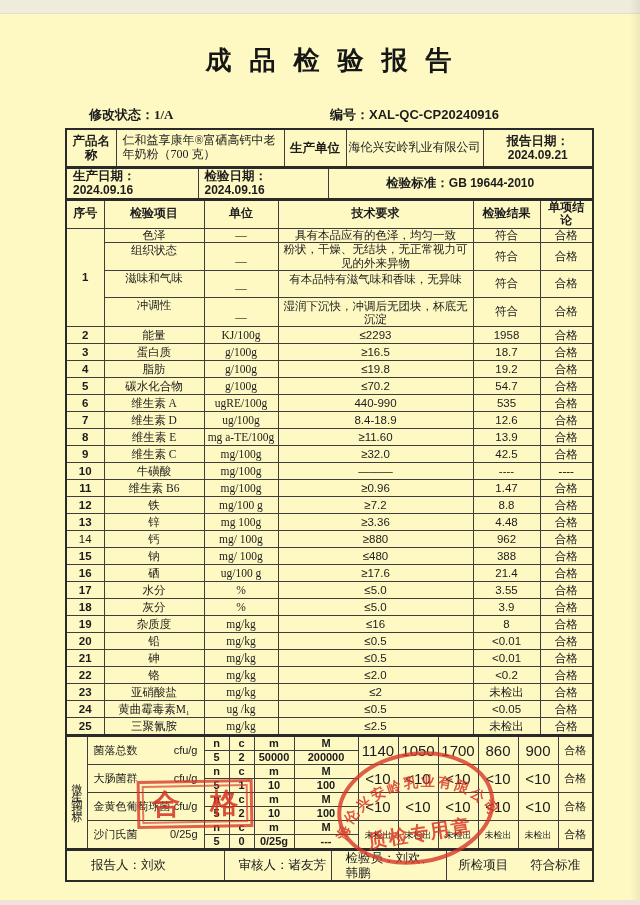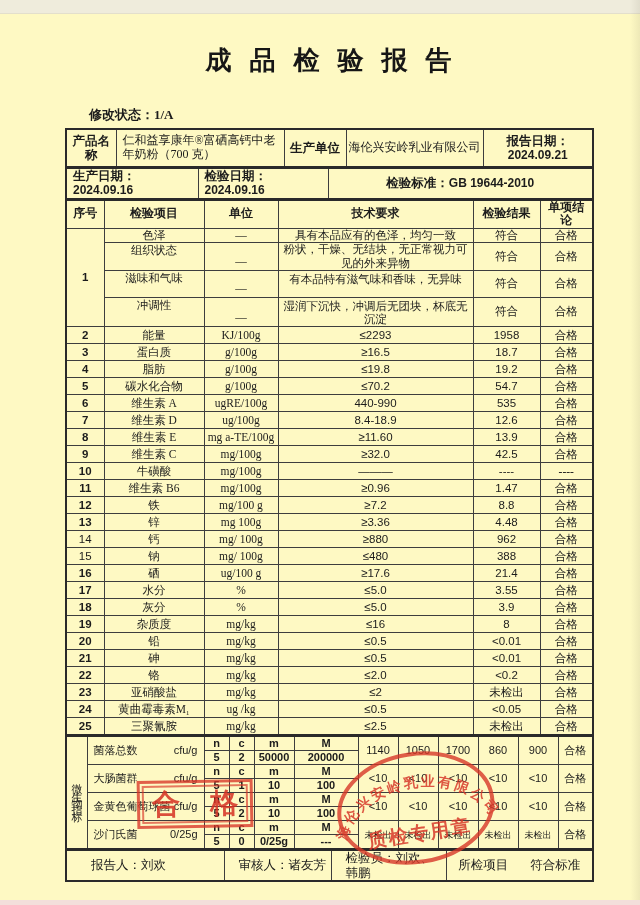--- a/index.html
+++ b/index.html
@@ -34,21 +34,21 @@
   .sens-unit{vertical-align:bottom;padding-bottom:2px;}
   .std-row td{height:16px;}
   .req-text{font-size:11.5px;}
 
   
   .micro td{font-size:11px;height:13px;}
   .micro-group{writing-mode:vertical-rl;text-orientation:upright;letter-spacing:7px;font-size:12px;padding:4px 0;}
   .micro-item{font-size:11px;}
   .micro-item .mi{display:flex;justify-content:space-between;padding:0 4px;}
   .micro td.numcell{font-family:"Liberation Sans",sans-serif;font-weight:bold;font-size:11px;}
-  .micro .resultcell{font-family:"Liberation Sans",sans-serif;font-size:11px;}
+  .micro .resultcell{font-family:"Liberation Sans",sans-serif;font-size:15px;}
   .micro .ndcell{font-size:9px;}
 
   
   .footer td{height:20px;font-size:12.5px;text-align:left;}
   .footer .c1{padding-left:24px;}
   .footer .c2,.footer .c3{padding-left:14px;}
   .footer .c4{text-align:center;}
   .footer .gap{display:inline-block;width:22px;}
 
   
@@ -61,20 +61,21 @@
 <body>
 
 <div class="scan">
   <div class="edge-r"></div>
   <div class="content">
 
     <div class="title">成品检验报告</div>
 
     <div class="meta">
       <span>修改状态：1/A</span>
+      <span class="doc-no"><span>编号：</span><span class="sans">XAL-QC-CP20240916</span></span>
     </div>
 
     <table class="info boxed">
       <colgroup>
           <col style="width:50px">
           <col style="width:168px">
           <col style="width:62px">
           <col style="width:137px">
           <col style="width:110px">
         </colgroup>
@@ -251,21 +252,21 @@
           </tr>
           <tr class="std-row">
             <td class="sans" style="font-weight: normal;">14</td>
             <td>钙</td>
             <td>mg/ 100g</td>
             <td class="sans req-text">≥880</td>
             <td class="sans">962</td>
             <td>合格</td>
           </tr>
           <tr class="std-row">
-            <td class="sans" style="font-weight: normal;">15</td>
+            <td class="sans" style="font-weight: bold;">15</td>
             <td>钠</td>
             <td>mg/ 100g</td>
             <td class="sans req-text">≤480</td>
             <td class="sans">388</td>
             <td>合格</td>
           </tr>
           <tr class="std-row">
             <td class="sans" style="font-weight: bold;">16</td>
             <td>硒</td>
             <td>ug/100 g</td>

